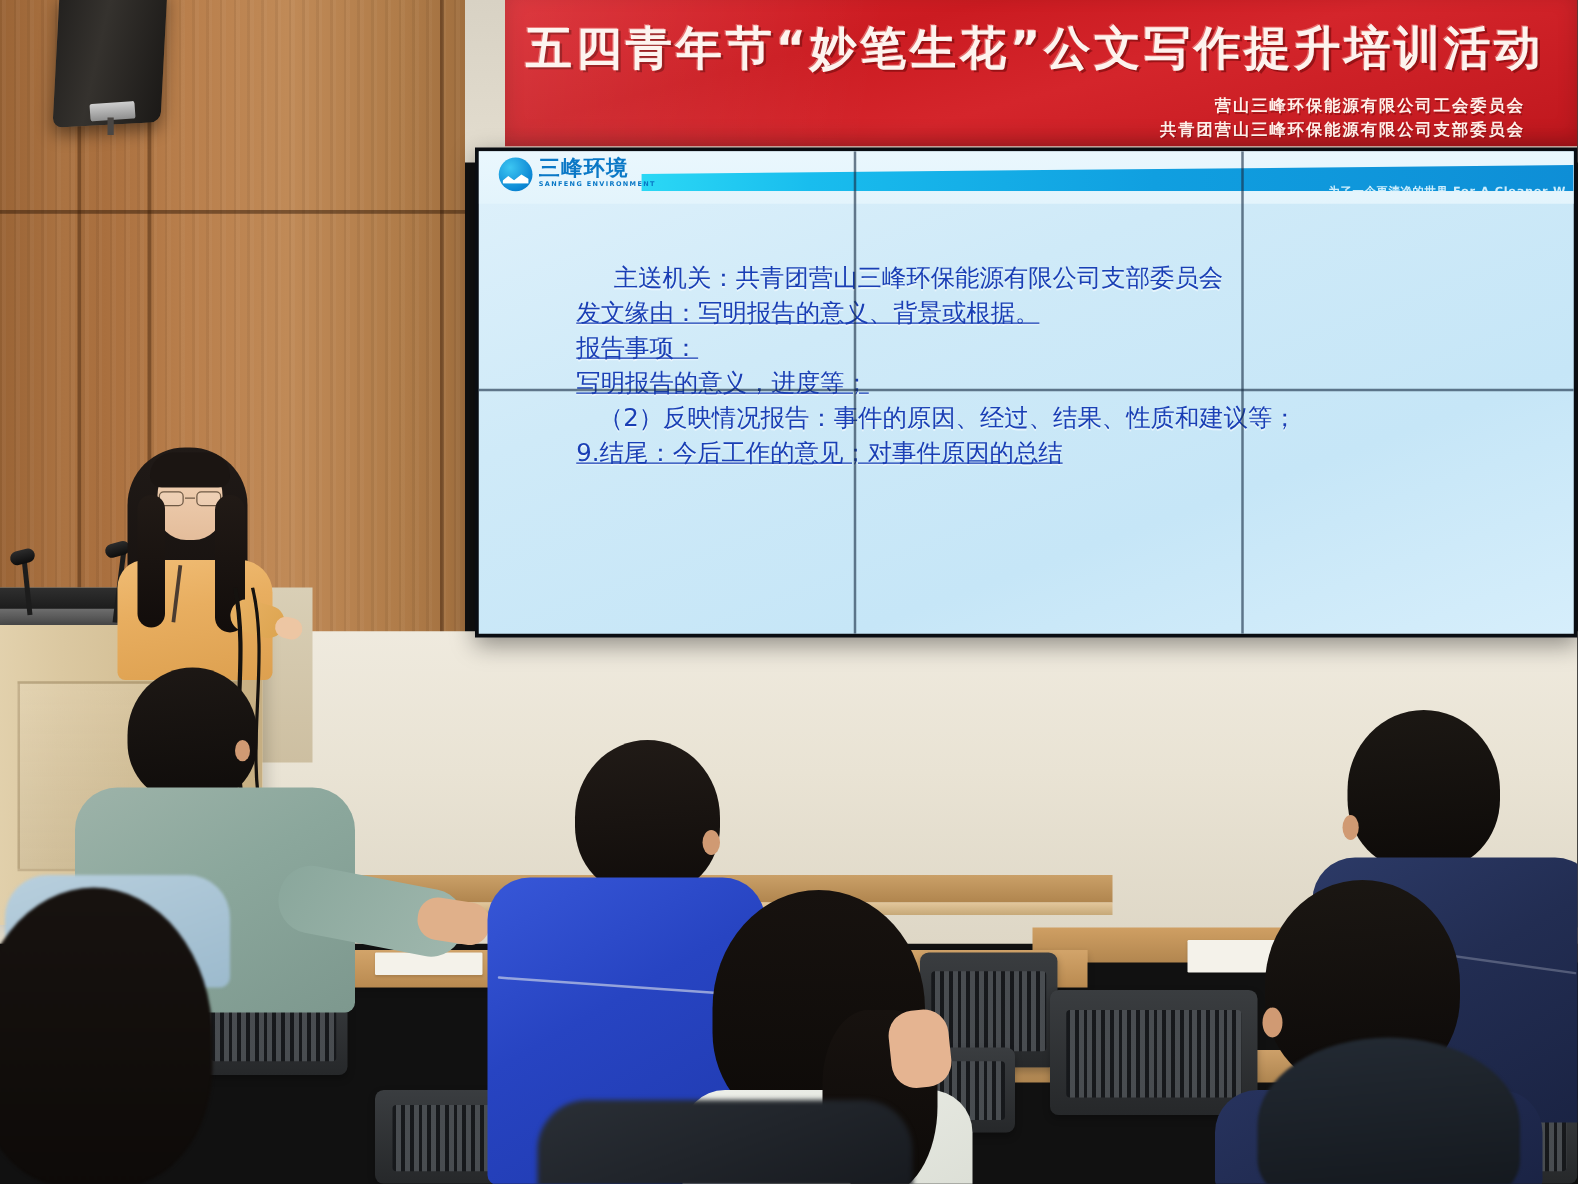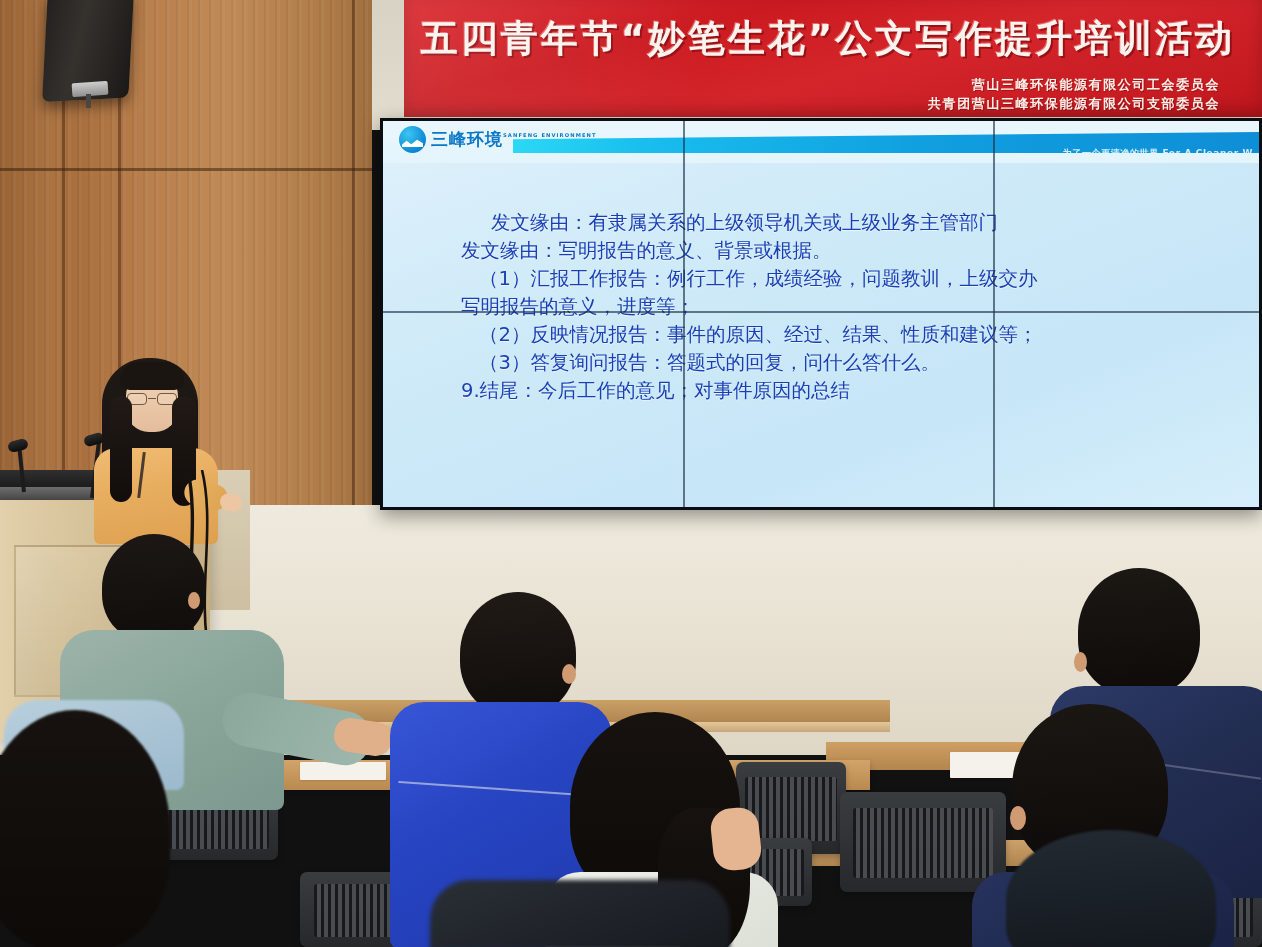--- a/index.html
+++ b/index.html
@@ -111,37 +111,37 @@
   .logo-mark{
     width:27px; height:27px; border-radius:50%;
     background:radial-gradient(circle at 34% 30%,#3cc6f2,#0c87d4 70%,#0a6fb5);
     position:relative; overflow:hidden;
   }
   .logo-mark::before{
     content:""; position:absolute; left:3px; top:13px; width:21px; height:8px;
     background:#fff;
     clip-path:polygon(0 70%,22% 22%,44% 66%,72% 8%,100% 52%,100% 100%,0 100%);
   }
-  .logo-txt{ display:flex; line-height:1; }
+  .logo-txt{ display:flex; flex-direction:column; line-height:1; }
   .logo-cn{ font-size:17px; font-weight:bold; color:#0a78c6; letter-spacing:1px; }
   .logo-en{ font-size:5.2px; font-weight:bold; color:#0a78c6; letter-spacing:1.1px; margin-top:2px; }
 
   .slide-title{
     position:absolute; left:60px; top:42px;
     font-size:31px; font-weight:bold; color:#1352bf; letter-spacing:2px;
     text-shadow:1px 1px 0 rgba(255,255,255,.6);
   }
 
   .slide-body{ position:absolute; left:60px; top:88px; right:10px; }
   .ln{
     color:#1a3fb5; font-size:19.5px; line-height:28px; white-space:nowrap;
     text-shadow:0 1px 0 rgba(255,255,255,.55);
   }
   .ln.i1{ padding-left:48px; }
-  .ln.i3{ padding-left:18px; }
+  .ln.i3{ padding-left:18px;text-decoration:underline; }
   .ln.i4{ padding-left:36px; }
 
   
   .podium{
     position:absolute; left:-6px; top:500px; width:216px; height:240px;
     background:linear-gradient(92deg,#e3d2ae 0%,#dbc8a1 25%,#d2bd93 60%,#c5ad80 100%);
     box-shadow:4px 0 10px rgba(0,0,0,.15);
   }
   .podium-top{
     position:absolute; left:-6px; top:487px; width:222px; height:18px;
@@ -313,26 +313,25 @@
           <div class="logo-mark"></div>
           <div class="logo-txt">
             <span class="logo-cn">三峰环境</span>
             <span class="logo-en">SANFENG ENVIRONMENT</span>
           </div>
         </div>
       </div>
 
 
       <div class="slide-body">
-        <div class="ln i1">发文缘由：有隶属关系的上级领导机关或上级业务主管部门</div>
+        <div class="ln i1">主送机关：共青团营山三峰环保能源有限公司支部委员会</div>
         <div class="ln i3">发文缘由：写明报告的意义、背景或根据。</div>
-        <div class="ln i4">（1）汇报工作报告：例行工作，成绩经验，问题教训，上级交办</div>
+        <div class="ln i3">报告事项：</div>
         <div class="ln i3">写明报告的意义，进度等；</div>
         <div class="ln i4">（2）反映情况报告：事件的原因、经过、结果、性质和建议等；</div>
-        <div class="ln i4">（3）答复询问报告：答题式的回复，问什么答什么。</div>
         <div class="ln i3">9.结尾：今后工作的意见；对事件原因的总结</div>
       </div>
 
       <div class="seam-v" style="left:300px;"></div>
       <div class="seam-v" style="left:610px;"></div>
       <div class="seam-h" style="top:190px;"></div>
     </div>
   </div>
 
   <div class="podium-shelf"></div>

